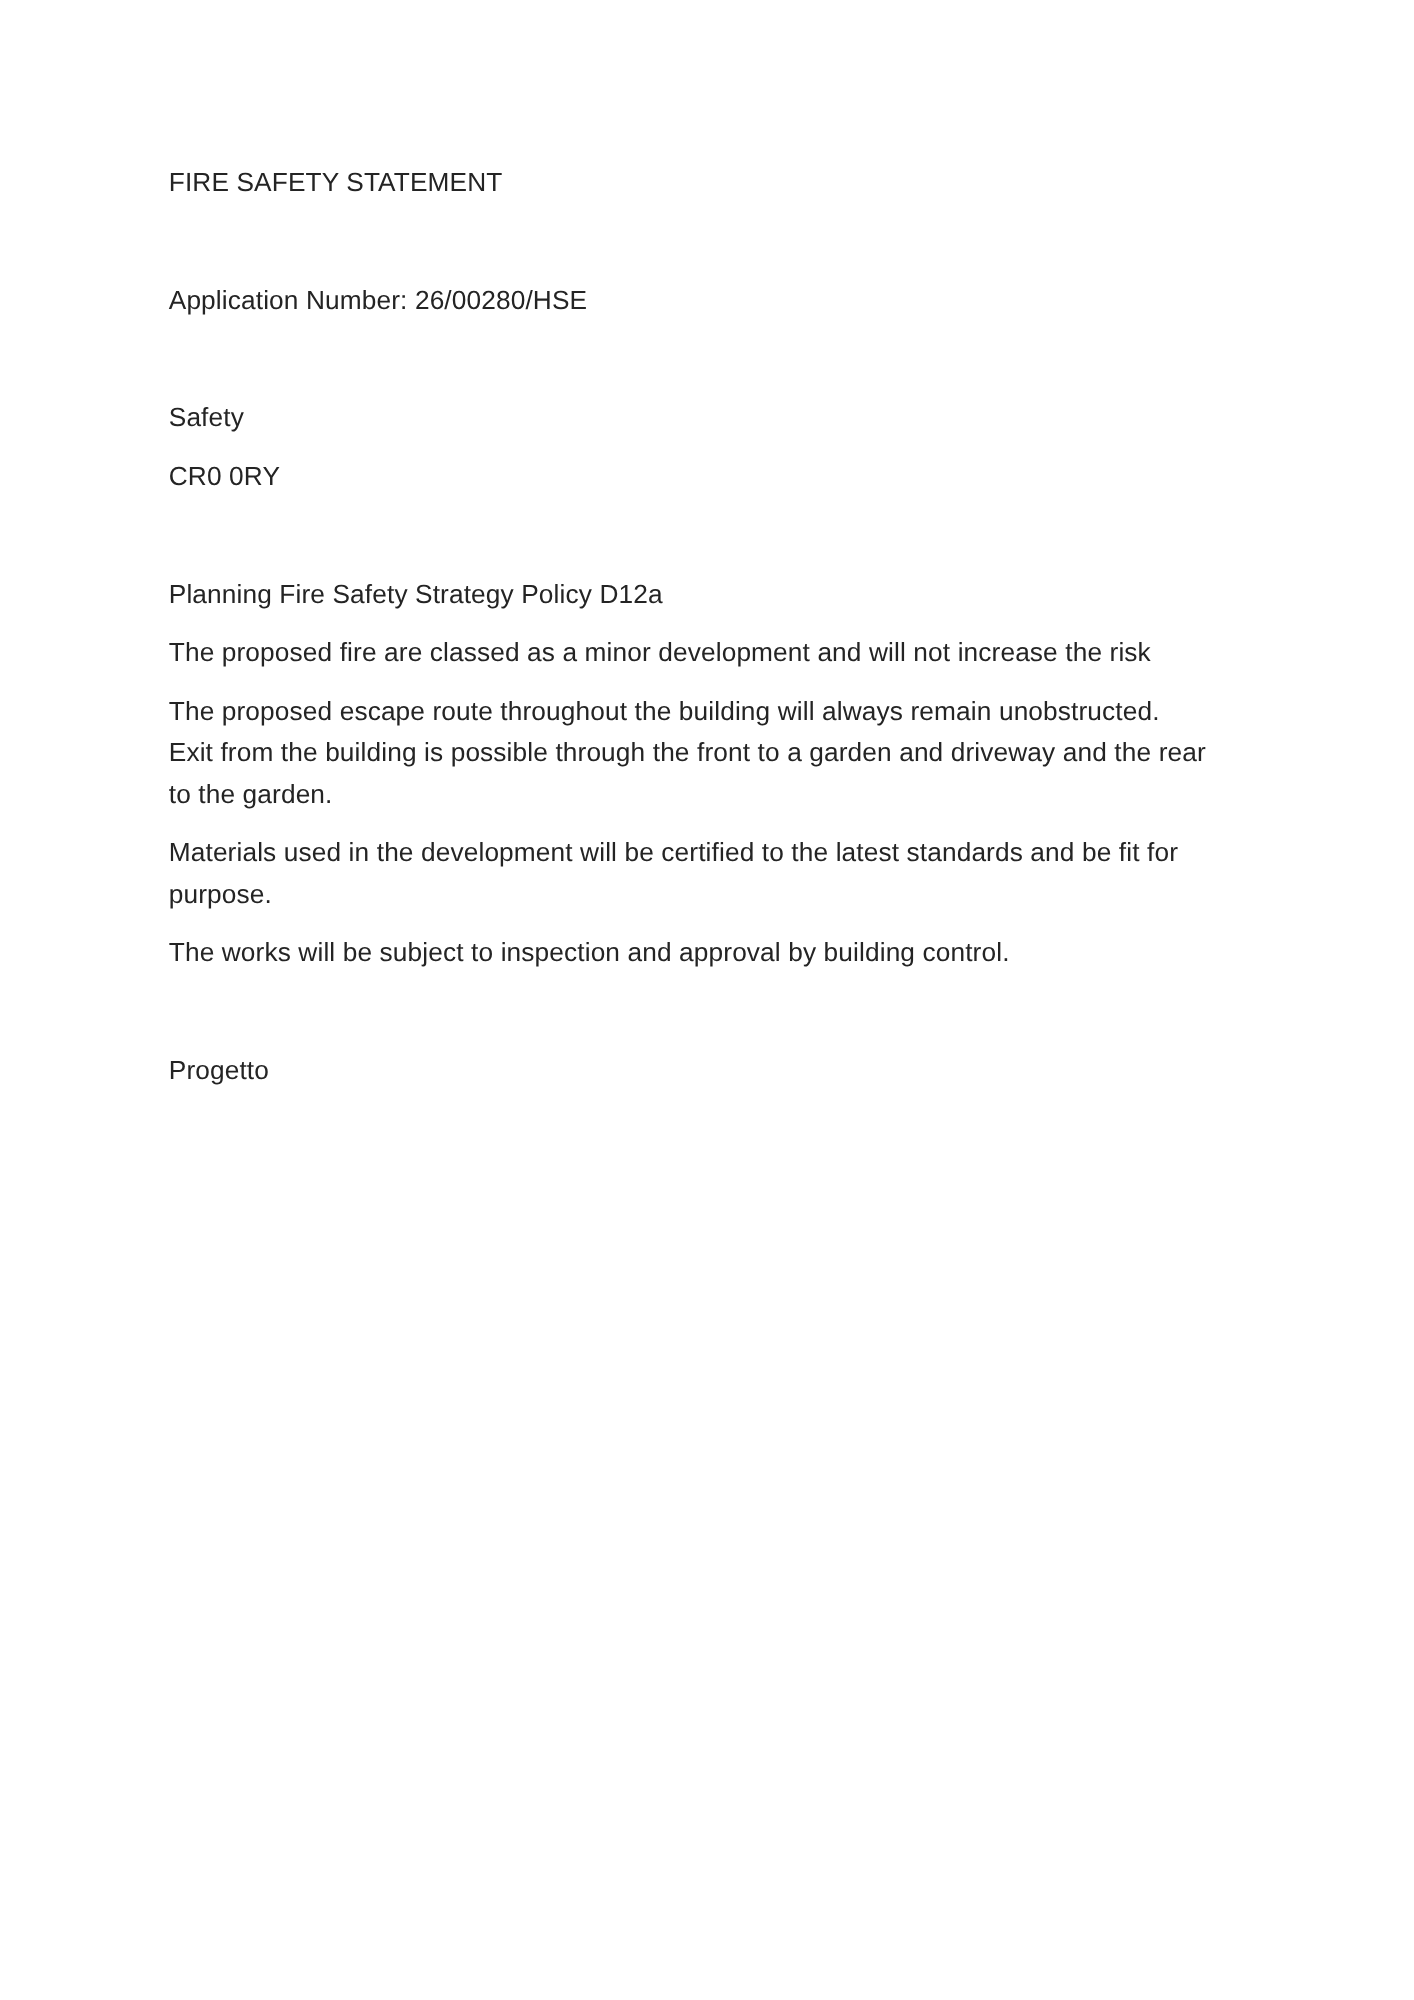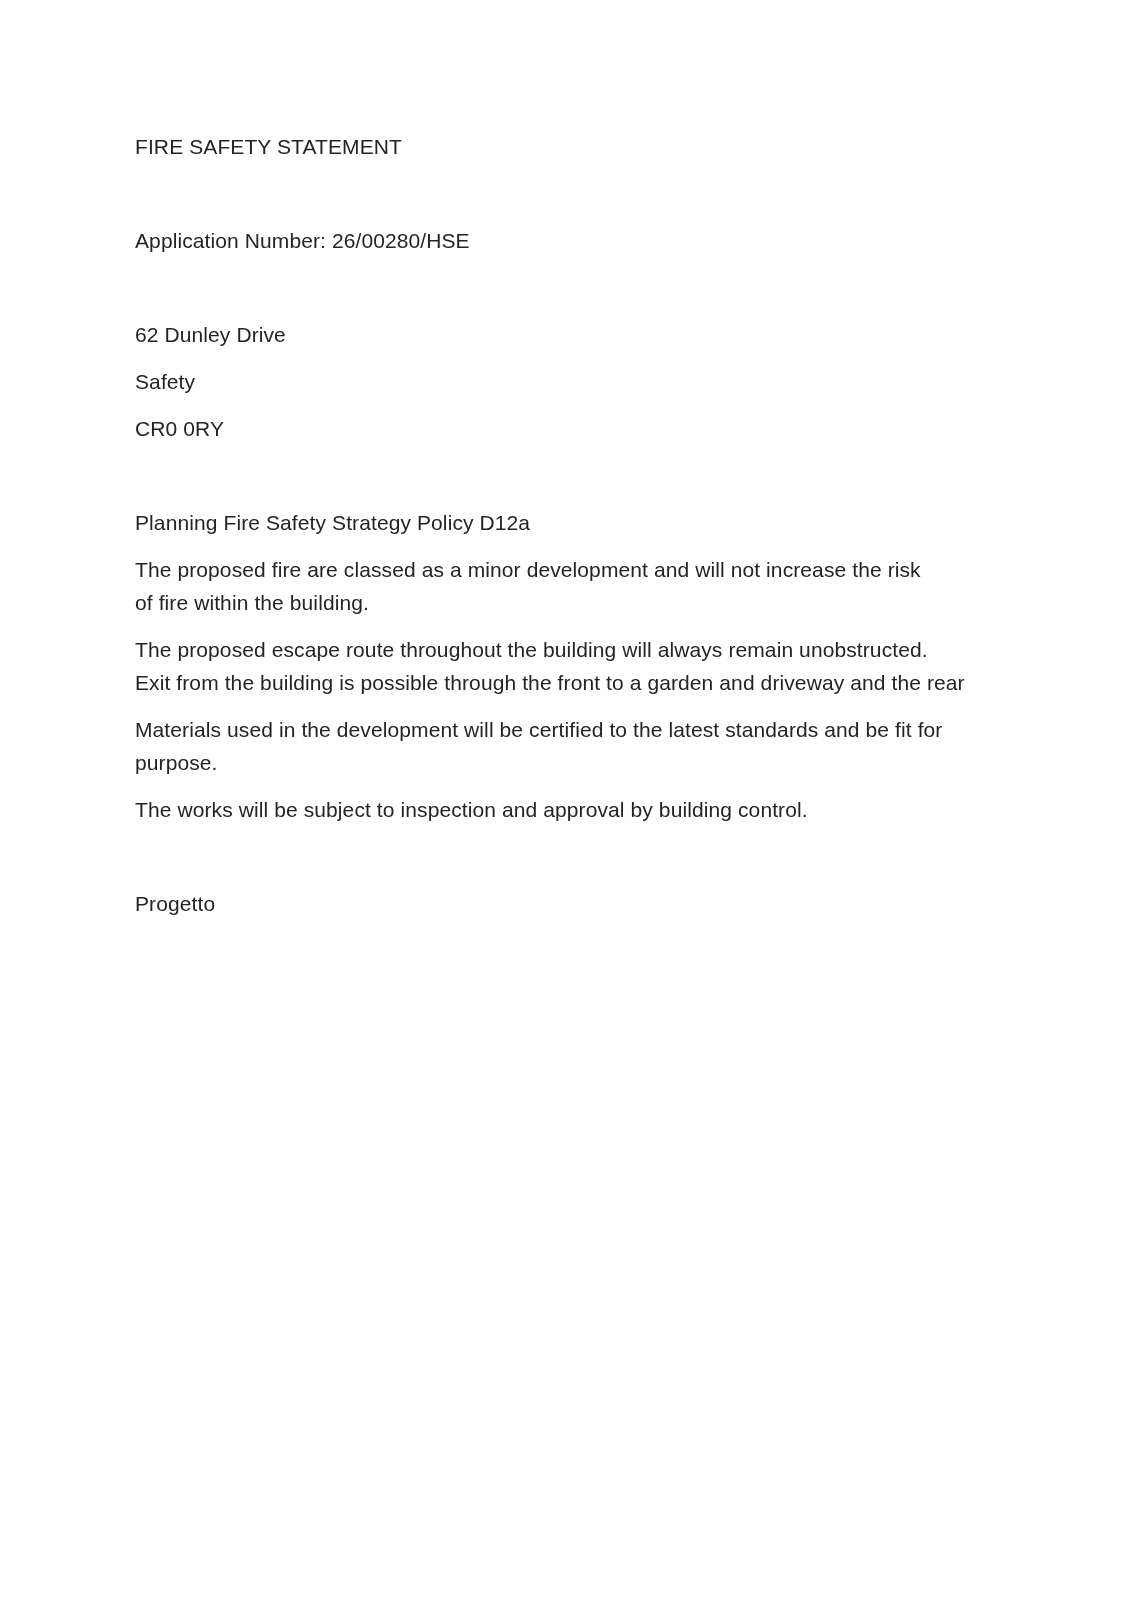--- a/index.html
+++ b/index.html
@@ -44,43 +44,40 @@
 
   <div class="blank"></div>
 
   <div class="para">
     <p class="line">Application Number: 26/00280/HSE</p>
   </div>
 
   <div class="blank"></div>
 
   <div class="para">
-    <p class="line">62 Dunley Drive</p>
-  </div>
-  <div class="para">
     <p class="line">Safety</p>
   </div>
   <div class="para">
     <p class="line">CR0 0RY</p>
   </div>
 
   <div class="blank"></div>
 
   <div class="para">
     <p class="line">Planning Fire Safety Strategy Policy D12a</p>
   </div>
 
   <div class="para">
     <p class="line">The proposed fire are classed as a minor development and will not increase the risk</p>
-    <p class="line">of fire within the building.</p>
   </div>
 
   <div class="para">
     <p class="line">The proposed escape route throughout the building will always remain unobstructed.</p>
     <p class="line">Exit from the building is possible through the front to a garden and driveway and the rear</p>
+    <p class="line">to the garden.</p>
   </div>
 
   <div class="para">
     <p class="line">Materials used in the development will be certified to the latest standards and be fit for</p>
     <p class="line">purpose.</p>
   </div>
 
   <div class="para">
     <p class="line">The works will be subject to inspection and approval by building control.</p>
   </div>

